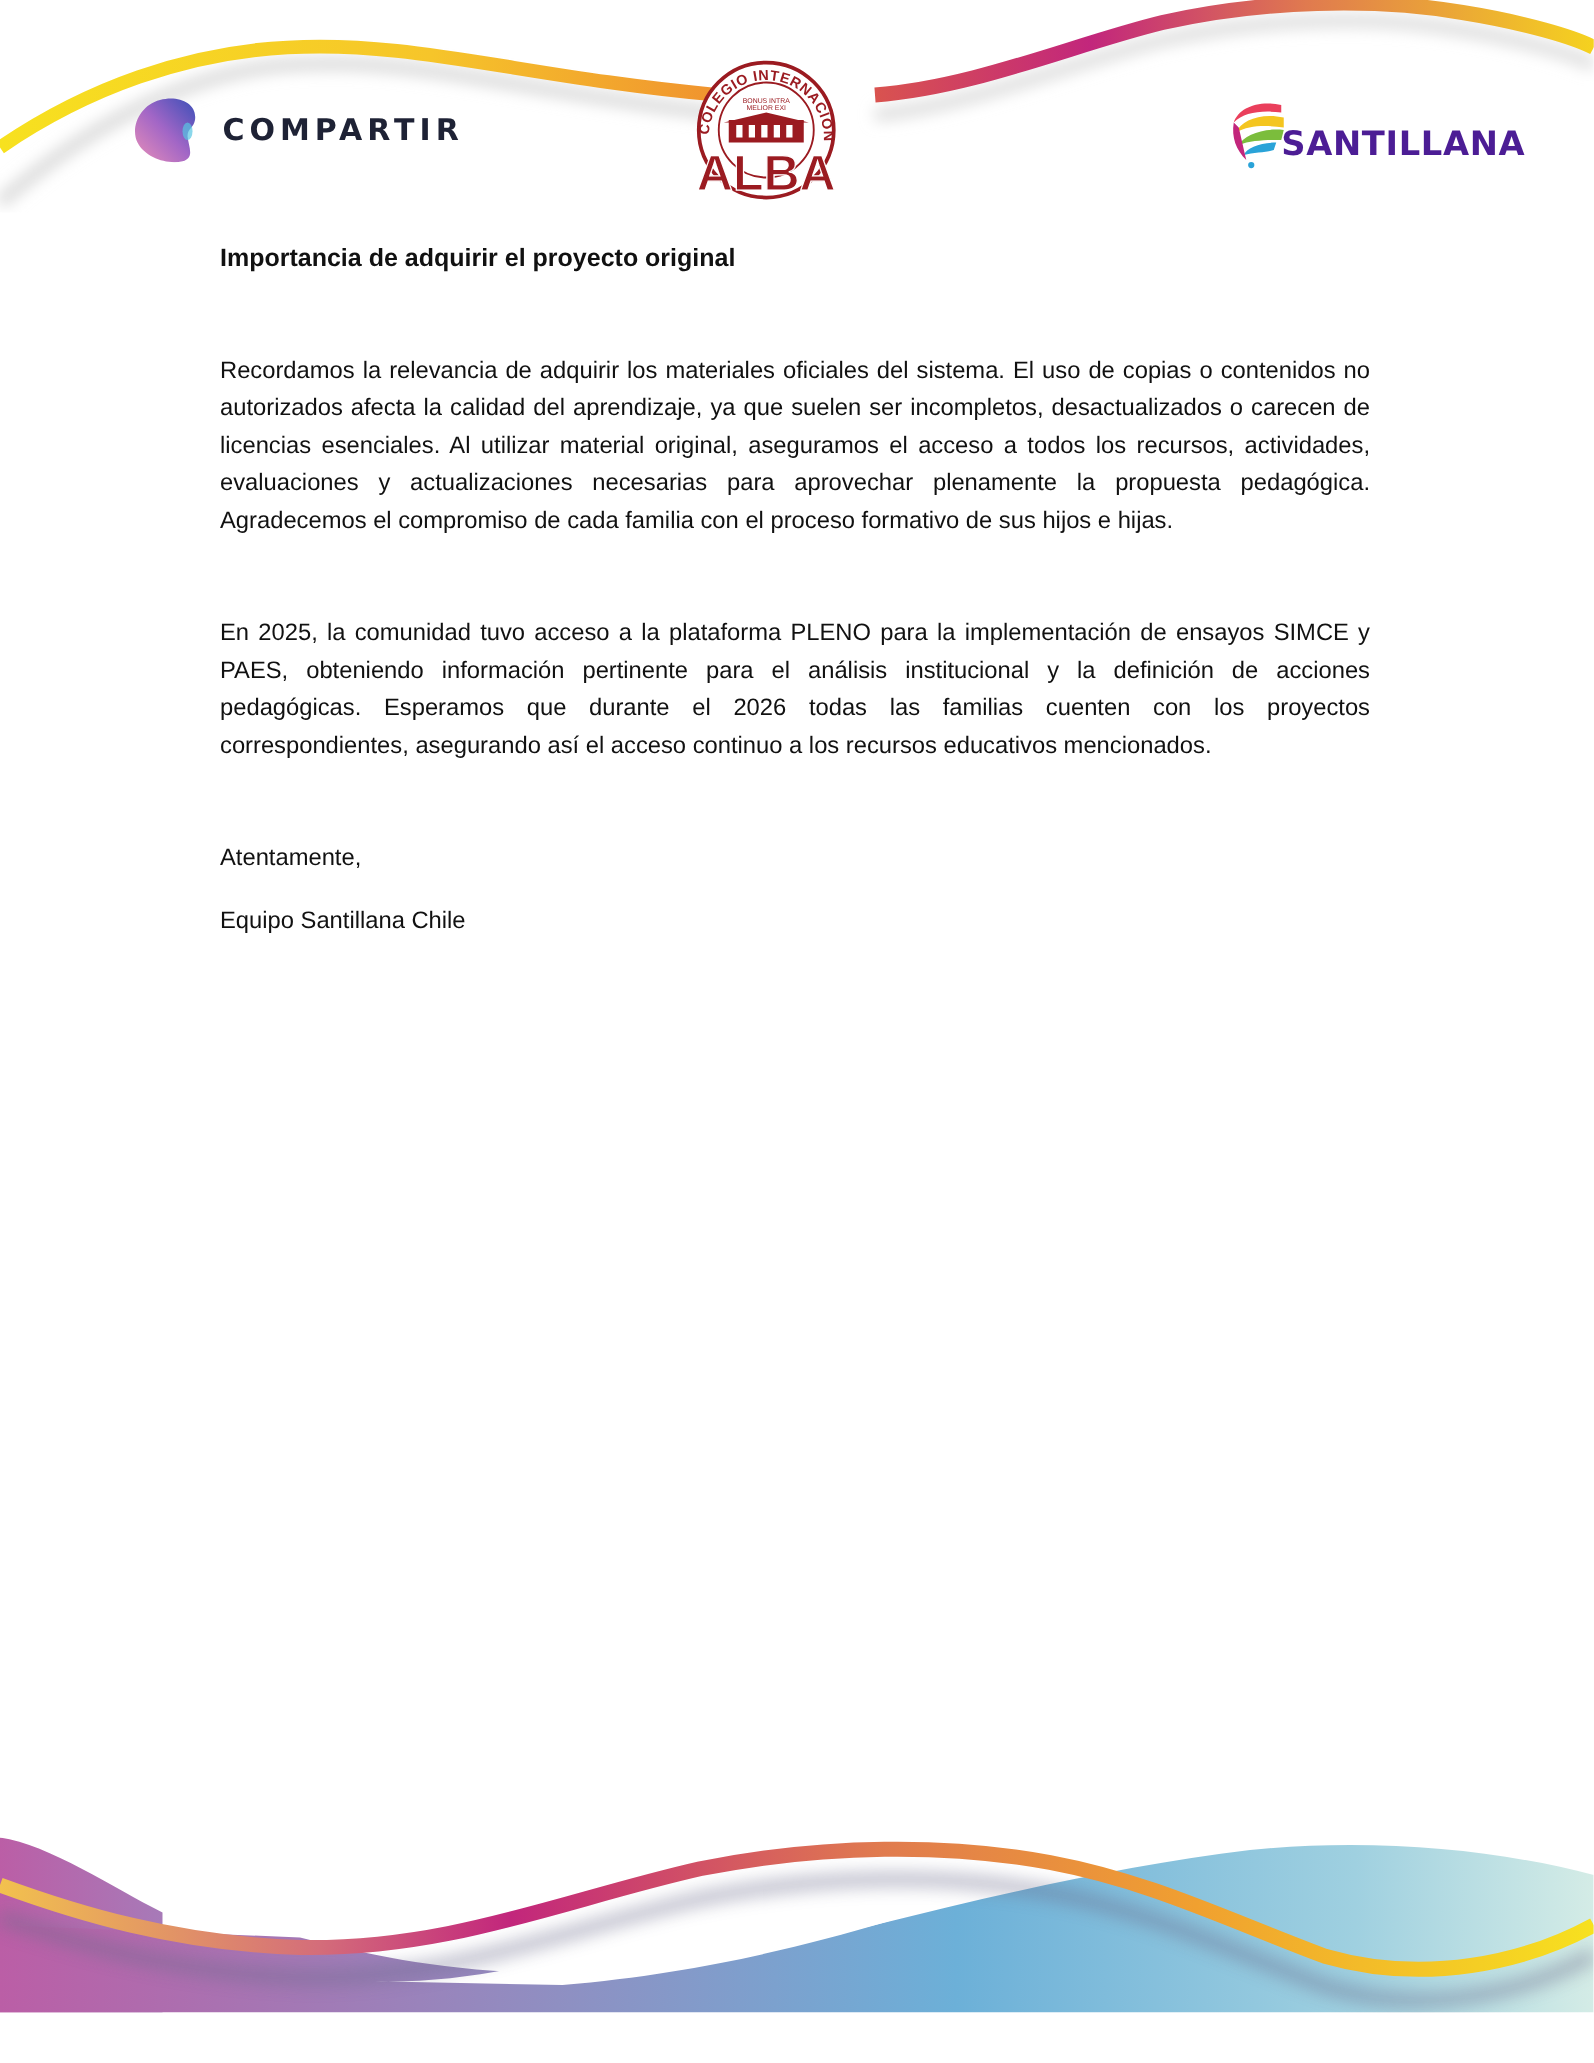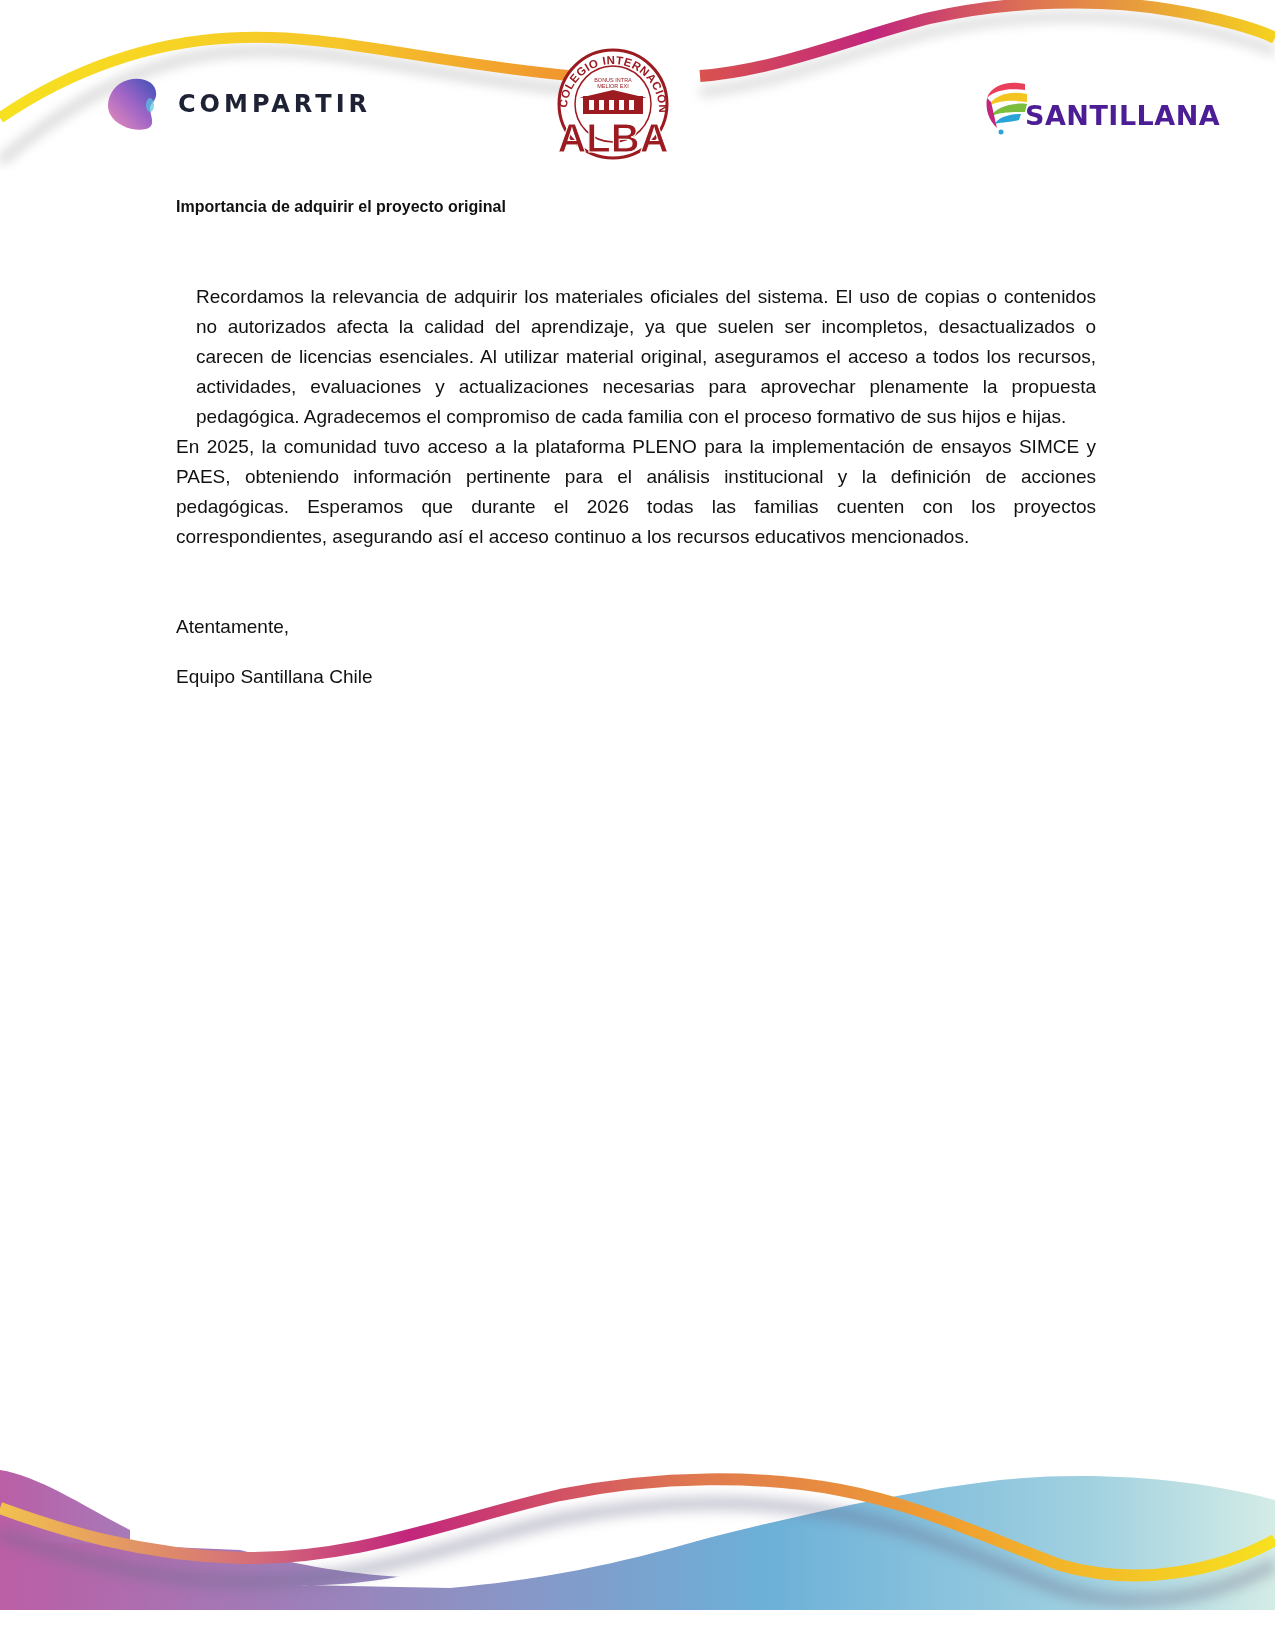--- a/index.html
+++ b/index.html
@@ -5,24 +5,24 @@
   html, body { margin:0; padding:0; background:#ffffff; }
   body { width:1275px; height:1650px; position:relative; overflow:hidden; font-family:"Liberation Sans", sans-serif; color:#111; }
   .header { position:absolute; left:0; top:0; width:1275px; height:170px; }
   .header svg.waves { position:absolute; left:0; top:0; }
   .logo-compartir { position:absolute; left:106px; top:78px; height:52px; display:flex; align-items:center; }
   .compartir-word { font-family:"DejaVu Sans", sans-serif; font-weight:bold; font-size:24px; letter-spacing:4px; color:#1e2235; margin-left:14px; }
   .logo-alba { position:absolute; left:553px; top:48px; width:120px; height:118px; }
   .logo-santillana { position:absolute; left:985px; top:80px; display:flex; align-items:center; }
   .santillana-word { font-family:"DejaVu Sans", sans-serif; font-weight:bold; font-size:27px; color:#4c1d95; margin-left:-4px; margin-top:14px; letter-spacing:0.5px; }
   .content { position:absolute; left:176px; top:192px; width:920px; font-family:"Liberation Sans", sans-serif; font-size:19px; line-height:30px; color:#111; }
-  .title { font-weight:bold; font-size:16px; margin:0; }
+  .title { font-weight:bold; font-size:20px; margin:0; }
   .para { text-align:justify; margin:0; }
-  .p1 { margin-top:60px;margin-left:20px; }
-  .p2 { }
+  .p1 { margin-top:60px; }
+  .p2 { margin-top:60px; }
   .closing { margin-top:60px; }
   .signature { margin-top:20px; }
   .footer { position:absolute; left:0; top:1470px; width:1275px; height:140px; }
 </style>
 </head>
 <body>
 
 <div class="header">
   <svg class="waves" width="1275" height="170" viewBox="0 0 1275 170">
     <defs>

